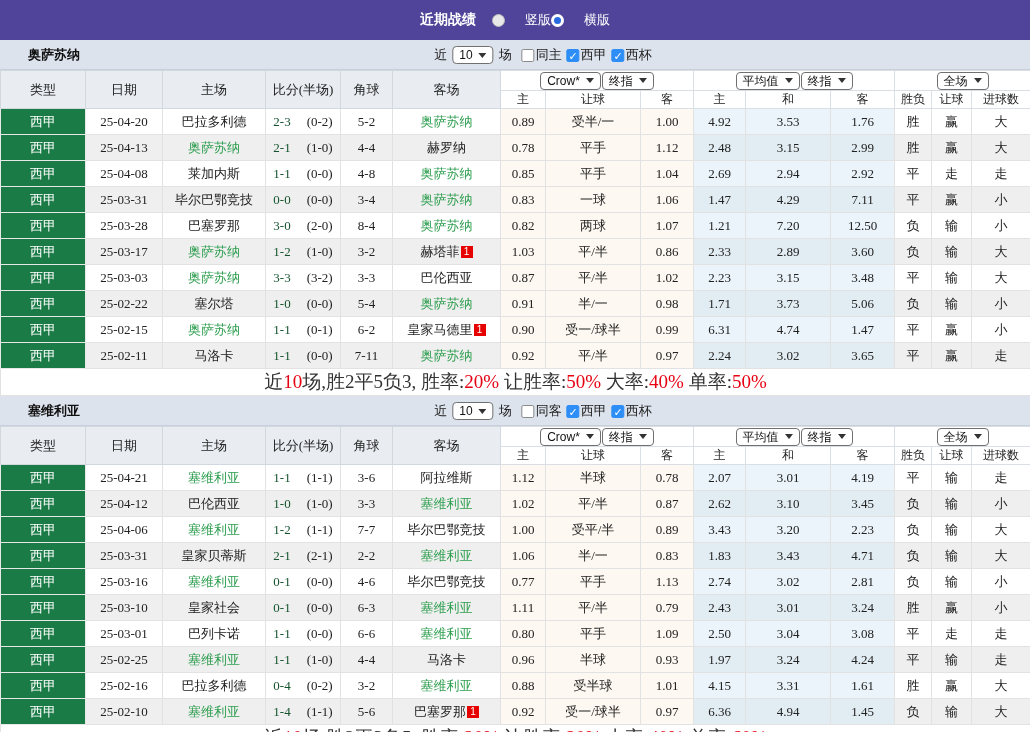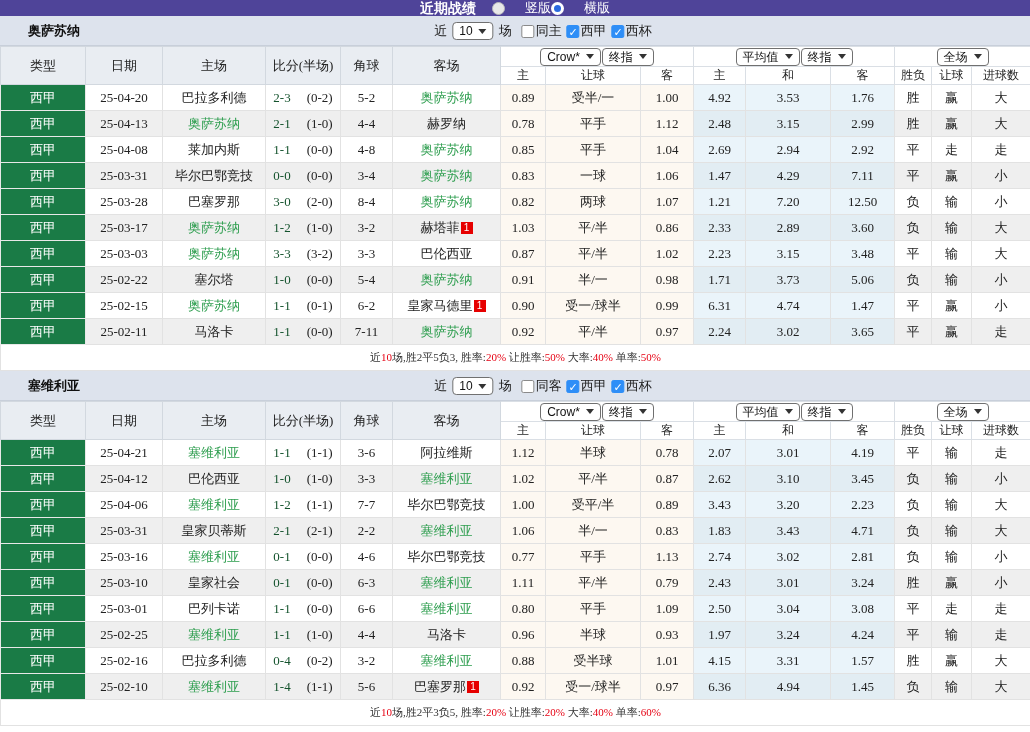--- a/index.html
+++ b/index.html
@@ -1,20 +1,20 @@
 <!DOCTYPE html>
 <html><head>
 <meta charset="utf-8">
 <style>
   * { margin:0; padding:0; box-sizing:border-box; }
   html,body { width:1030px; background:#fff; font-family:"Liberation Serif", serif; }
   body { font-size:13px; color:#222; }
 
   
-  .topbar { height:16px; background:#4f4499; display:flex; justify-content:center; gap:16px;
+  .topbar { height:40px; background:#4f4499; display:flex; align-items:center; justify-content:center; gap:16px;
             color:#fff; font-family:"Liberation Sans", sans-serif; }
   .topbar .title { font-weight:bold; font-size:14px; }
   .radio-item { display:inline-flex; align-items:center; gap:20px; font-size:13px; cursor:pointer; }
   .radio { width:13px; height:13px; border-radius:50%; display:inline-block; }
   .radio.off { background:#e8e8e8; border:1px solid #bbb; }
   .radio.on  { background:#fff; }
   .radio.on::after { content:''; display:block; width:7px; height:7px; margin:3px; border-radius:50%; background:#2a6ae0; }
 
   
   .filter-bar { height:30px; background:#dde3ed; position:relative; border-bottom:1px solid #c8cfda; }
@@ -55,21 +55,21 @@
   .tname.plain { color:#222; }
   .ft { color:#14532d; }
   .ht { color:#222;margin-left:16px; }
   .rc { display:inline-block; width:12px; height:12px; background:#e60000; color:#fff; font-size:10px; line-height:12px;
         text-align:center; vertical-align:1px; margin-left:1px; font-family:"Liberation Sans", sans-serif; }
   .rc:empty { display:none; }
   td.red, span.red { color:#e02b2b; }
   td.green, span.green { color:#1f9e3f; }
   td.blue, span.blue { color:#3232cc; }
 
-  .sumrow td { height:26px; background:#fff; font-size:11px; color:#333; border:1px solid #e2e2e2; text-align:center; }
+  .sumrow td { height:26px; background:#fff; font-size:19px; color:#333; border:1px solid #e2e2e2; text-align:center; }
   .sumrow .r { color:#e60012; }
 </style>
 </head>
 <body>
 
 <div class="topbar">
   <span class="title">近期战绩</span>
   <span class="cbwrap">
 
   <label class="radio-item">
@@ -603,21 +603,21 @@
         <td>25-02-16</td>
         <td><span class="tname plain">巴拉多利德</span></td>
         <td><span class="ft">0-4</span><span class="ht">(0-2)</span></td>
         <td>3-2</td>
         <td><span class="tname team">塞维利亚</span></td>
         <td class="c-odds">0.88</td>
         <td class="c-odds">受半球</td>
         <td class="c-odds">1.01</td>
         <td class="c-avg">4.15</td>
         <td class="c-avg">3.31</td>
-        <td class="c-avg">1.57</td>
+        <td class="c-avg">1.61</td>
         <td class="red">胜</td>
         <td class="red">赢</td>
         <td class="red">大</td>
       </tr>
         <tr>
         <td class="c-league">西甲</td>
         <td>25-02-10</td>
         <td><span class="tname team">塞维利亚</span></td>
         <td><span class="ft">1-4</span><span class="ht">(1-1)</span></td>
         <td>5-6</td>

